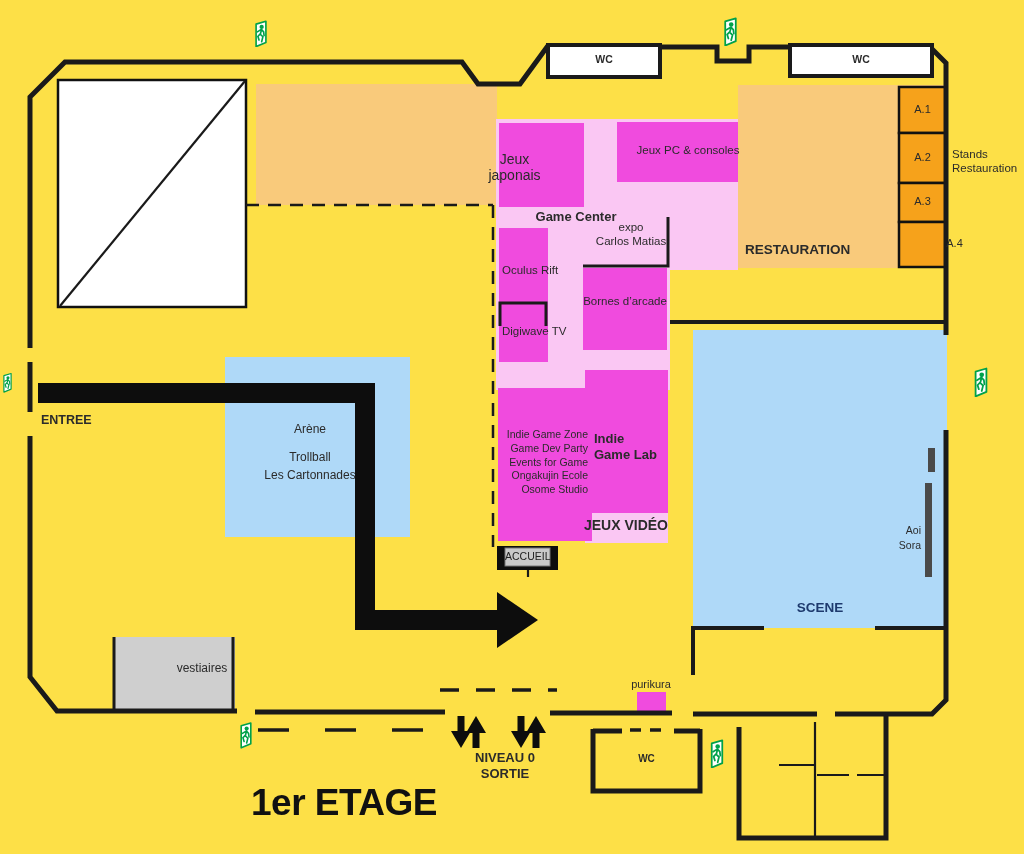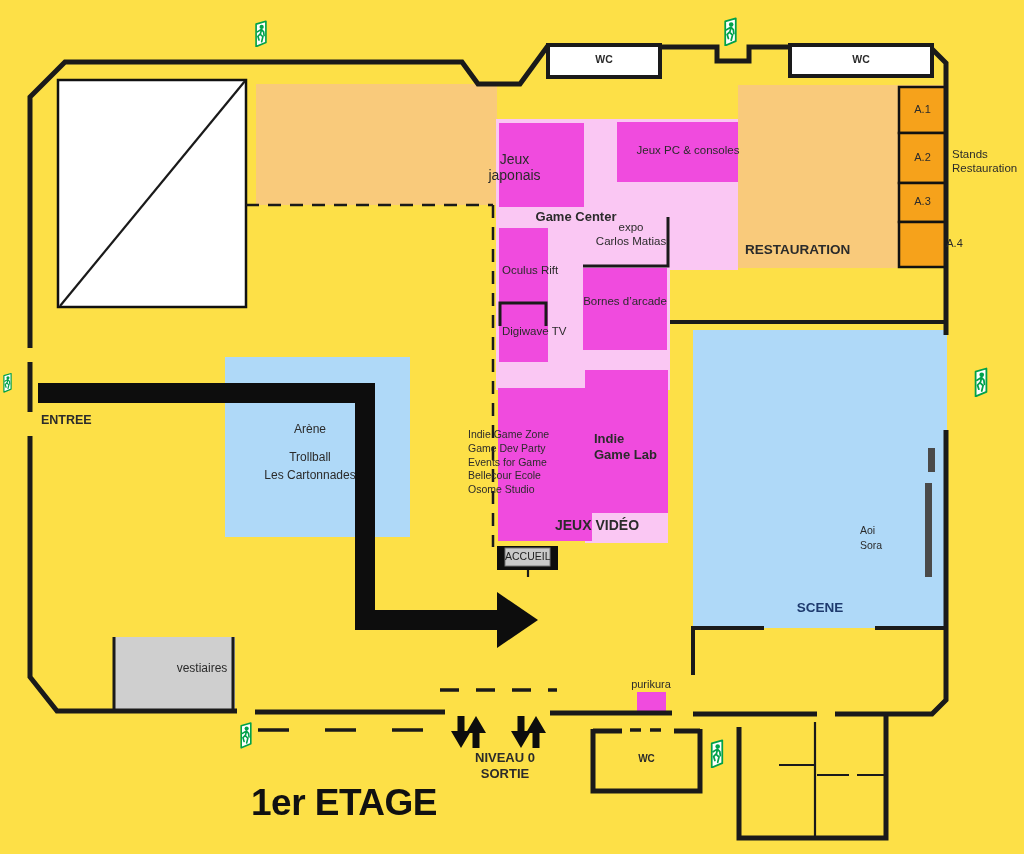--- a/index.html
+++ b/index.html
@@ -1,21 +1,21 @@
 <!DOCTYPE html>
 <html style="--wall: #1a1a1a; --text: #2b2b2b; --orange-light: #F9CA7B; --orange-dark: #F6A21B; --magenta: #F04BDE; --pink-light: #FAC7F3; --blue-light: #AFD9F8; --blue-scene: #54A9F1; --scene-text: #1E3A6E; --gray-room: #CFCFCF; --exit-green: #00A14B;"><head>
 <meta charset="utf-8">
 <style>
   html,body{margin:0;padding:0;background:#fff;}
   #plan{position:relative;width:1024px;height:854px;overflow:hidden;background:#fde047;
         font-family:"Liberation Sans",sans-serif;color:var(--text,#2b2b2b);}
   #plan svg{position:absolute;left:0;top:0;}
   .lbl{position:absolute;white-space:pre;line-height:1.15;}
   .ctr{text-align:center;white-space:normal;}
-  .rgt{white-space:normal;}
+  .rgt{text-align:right;white-space:normal;}
   .b{font-weight:bold;}
   
   .wall{fill:none;stroke:var(--wall,#1a1a1a);stroke-width:5;stroke-linejoin:miter;}
   .wall4{fill:none;stroke:var(--wall,#1a1a1a);stroke-width:4;}
   .thin3{fill:none;stroke:var(--wall,#1a1a1a);stroke-width:3;}
   .thin2{fill:none;stroke:var(--wall,#1a1a1a);stroke-width:2.2;}
   .dash{fill:none;stroke:var(--wall,#1a1a1a);}
   .f-orange{fill:var(--orange-light,#F9CA7B);}
   .f-orangedark{fill:var(--orange-dark,#F6A21B);stroke:#111;stroke-width:2.5;}
   .f-pink{fill:var(--pink-light,#FAC7F3);}
@@ -139,21 +139,21 @@
 <div class="lbl b" style="left:745px;top:242px;font-size:13.5px;">RESTAURATION</div>
 
 <div class="lbl ctr" style="left:472px;top:151px;width:85px;font-size:14px;">Jeux japonais</div>
 <div class="lbl ctr" style="left:617px;top:144px;width:142px;font-size:11.5px;">Jeux PC &amp; consoles</div>
 <div class="lbl b ctr" style="left:516px;top:210px;width:120px;font-size:13px;">Game Center</div>
 <div class="lbl ctr" style="left:571px;top:221px;width:120px;font-size:11.5px;line-height:13.5px;"><span>expo</span><br><span>Carlos Matias</span></div>
 <div class="lbl" style="left:502px;top:264px;font-size:11.5px;">Oculus Rift</div>
 <div class="lbl ctr" style="left:578px;top:295px;width:94px;font-size:11.5px;">Bornes d’arcade</div>
 <div class="lbl" style="left:502px;top:325px;font-size:11.5px;">Digiwave TV</div>
 
-<div class="lbl rgt" style="left:468px;top:428px;width:120px;font-size:10.5px;line-height:13.8px;"><span>Indie Game Zone</span><br><span>Game Dev Party</span><br><span>Events for Game</span><br><span>Bellecour Ecole</span><br><span>Osome Studio</span></div>
+<div class="lbl rgt" style="left:468px;top:428px;width:120px;font-size:10.5px;line-height:13.8px;"><span>Indie Game Zone</span><br><span>Game Dev Party</span><br><span>Events for Game</span><br><span>Ongakujin Ecole</span><br><span>Osome Studio</span></div>
 <div class="lbl b" style="left:594px;top:431px;font-size:13px;line-height:16px;"><span>Indie</span><br><span>Game Lab</span></div>
 <div class="lbl b rgt" style="left:555px;top:517px;width:113px;font-size:14px;">JEUX VIDÉO</div>
 
 <div class="lbl ctr" style="left:225px;top:423px;width:170px;font-size:12px;">Arène</div>
 <div class="lbl ctr" style="left:225px;top:451px;width:170px;font-size:12px;">Trollball</div>
 <div class="lbl ctr" style="left:225px;top:469px;width:170px;font-size:12px;">Les Cartonnades</div>
 
 <div class="lbl rgt" style="left:860px;top:523px;width:61px;font-size:10.5px;line-height:15px;"><span>Aoi</span><br><span>Sora</span></div>
 
 <div class="lbl b ctr" style="left:765px;top:600px;width:110px;font-size:13.5px;color:var(--scene-text,#1E3A6E);">SCENE</div>

